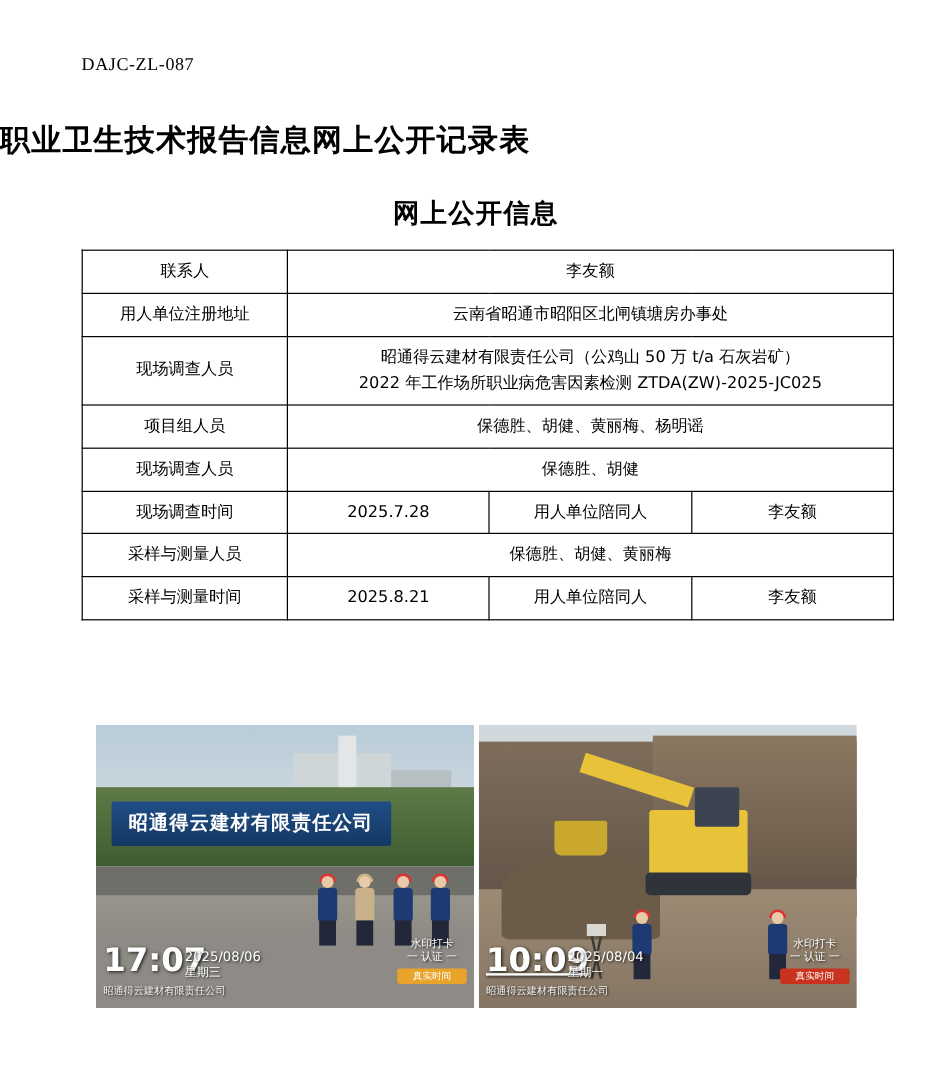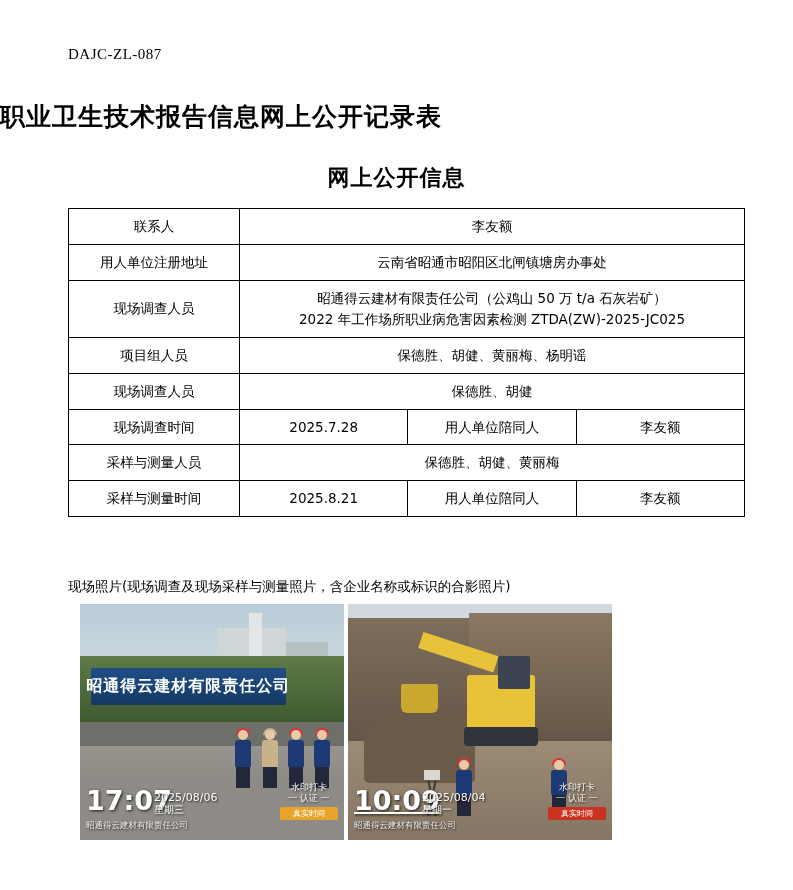--- a/index.html
+++ b/index.html
@@ -91,21 +91,21 @@
     position: absolute;
     left: 68px;
     top: 578px;
     font-size: 13.5px;
     font-family: "DejaVu Sans", "Liberation Sans", sans-serif;
   }
   .photos {
     position: absolute;
     left: 80px;
     top: 604px;
-    width: 532px;
+    width: 634px;
     height: 236px;
     display: flex;
     gap: 4px;
     align-items: flex-end;
   }
   .photo {
     position: relative;
     width: 315px;
     height: 236px;
     overflow: hidden;
@@ -339,21 +339,20 @@
         <tr>
           <td class="label">采样与测量时间</td>
           <td class="val-mid">2025.8.21</td>
           <td class="label2">用人单位陪同人</td>
           <td class="val-small">李友额</td>
         </tr>
       </tbody>
     </table>
   </div>
 
-  <div class="photos-label">现场照片(现场调查及现场采样与测量照片，含企业名称或标识的合影照片)</div>
 
   <div class="photos">
 
     <div class="photo">
       <div class="p1-sky"></div>
       <div class="p1-bld"></div>
       <div class="p1-bld2"></div>
       <div class="p1-stack"></div>
       <div class="p1-trees"></div>
       <div class="p1-ground"></div>

